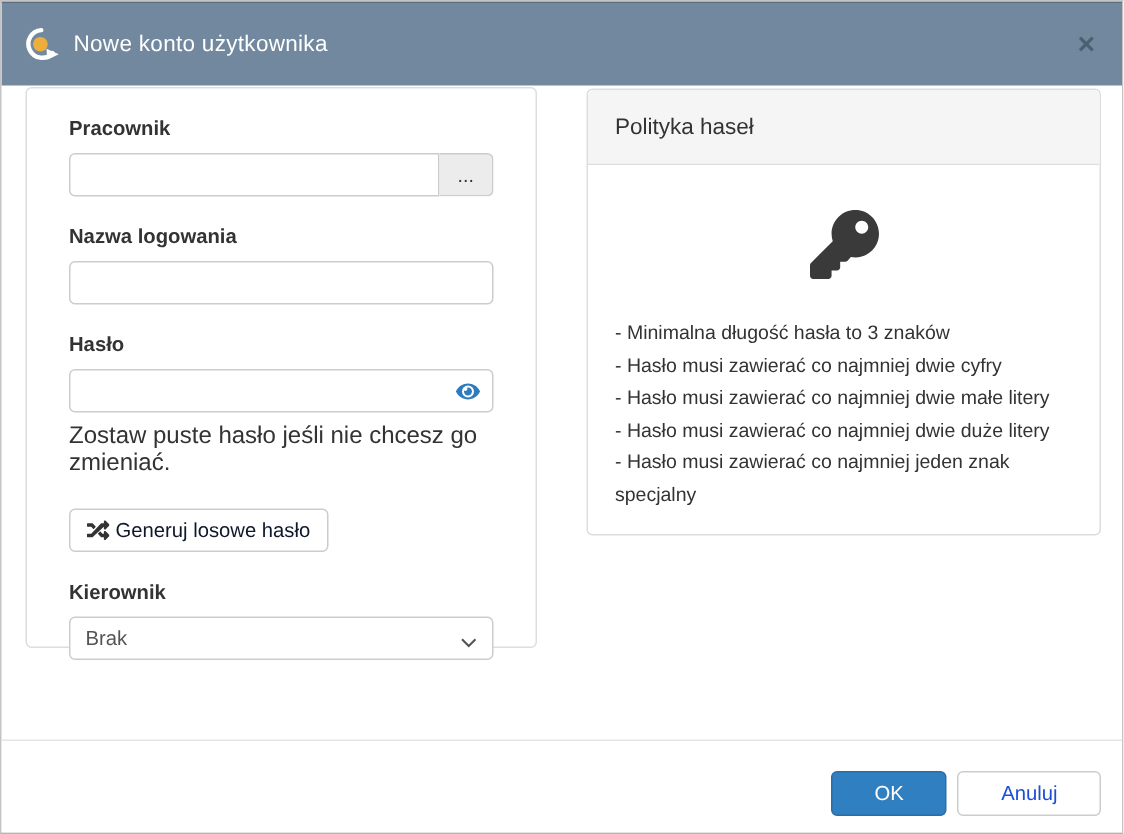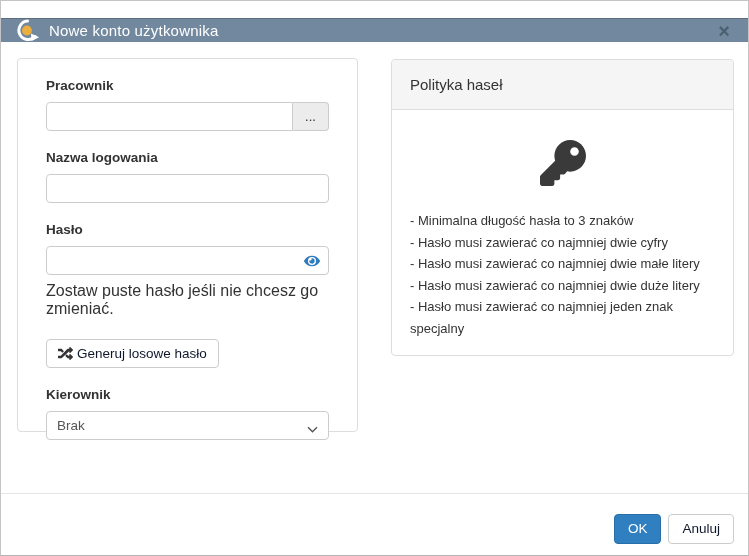--- a/index.html
+++ b/index.html
@@ -12,21 +12,21 @@
   .modal {
     position: relative;
     width: 749px; height: 556px;
     background: #fff;
     border: 1px solid #c4c4c4;
     border-bottom-color: #b5b5b5;
     overflow: hidden;
   }
   
   .titlebar {
-    position: absolute; left: 0; top: 17px; right: 0; height: 24px;
+    position: absolute; left: 0; top: 0; right: 0; height: 56px;
     background: #71889e;
     border-top: 1px solid #5c6e7e;
     display: flex; align-items: center;
     padding: 0 12px;
   }
   .titlebar .logo { width: 25px; height: 25px; margin-left: 2px; flex: 0 0 auto; }
   .titlebar .title {
     color: #ffffff; font-size: 15px; margin-left: 9px;
     letter-spacing: .2px;
   }
@@ -124,29 +124,29 @@
   }
   
   .footer {
     position: absolute; left: 0; right: 0; top: 492px; bottom: 0;
     border-top: 1px solid #e5e5e5;
     background: #fff;
     display: flex; justify-content: flex-end; align-items: flex-start;
     gap: 7px; padding: 20px 14px 0;
   }
   .btn {
-    font-size: 13.5px; border-radius: 4px; padding: 6px 13px;
+    font-size: 13.5px; border-radius: 4px; padding: 6px 28px;
     cursor: pointer; line-height: 1.15;
     font-family: "Liberation Sans", sans-serif;
   }
   .btn-primary {
     background: #2f7fc1; border: 1px solid #2a6ea7; color: #fff;
   }
   .btn-default {
-    background: #fff; border: 1px solid #ccc; color: #0f172a;
+    background: #fff; border: 1px solid #ccc; color: #1d4ed8;
   }
 </style>
 </head>
 <body>
 
 <div class="modal">
 
   <div class="titlebar">
     <span class="logo">
       <svg viewBox="0 0 26 26" width="25" height="25">

